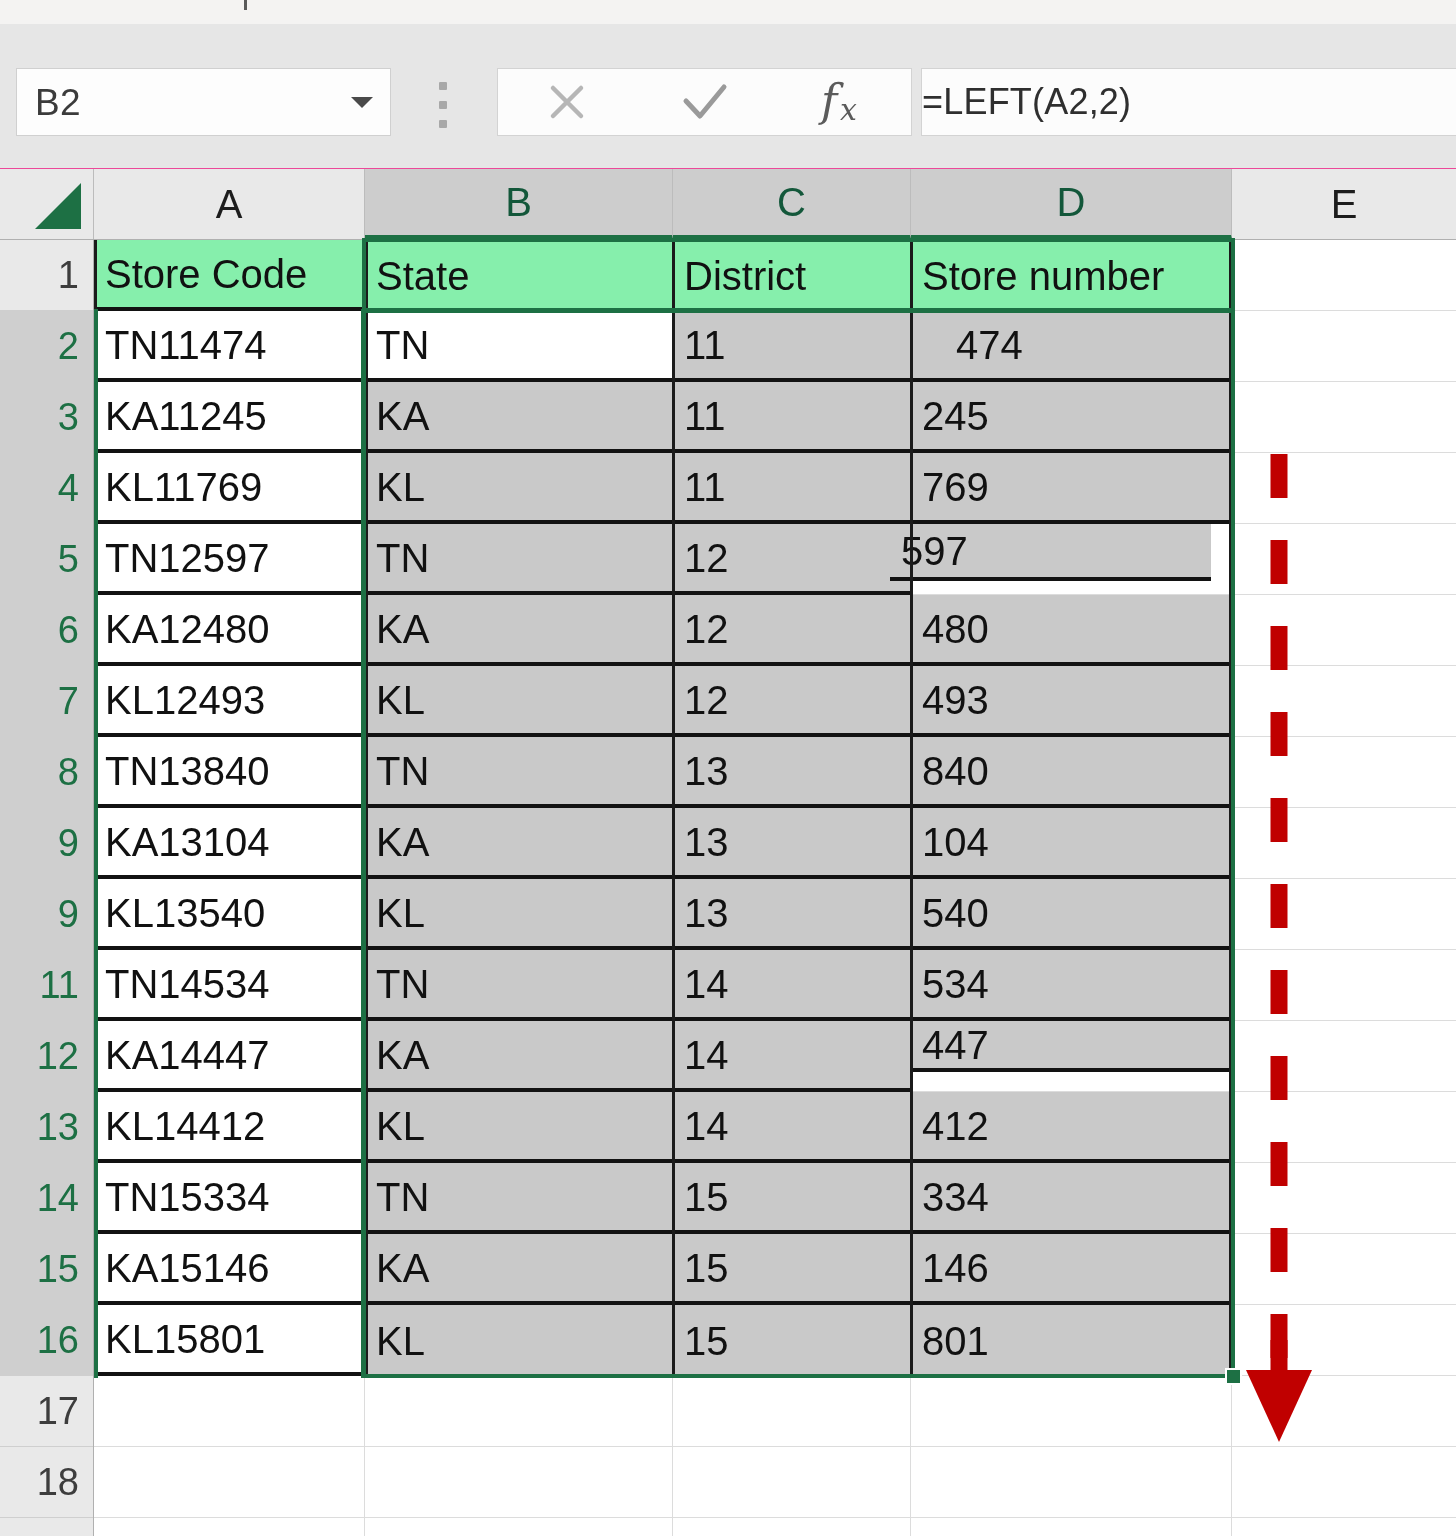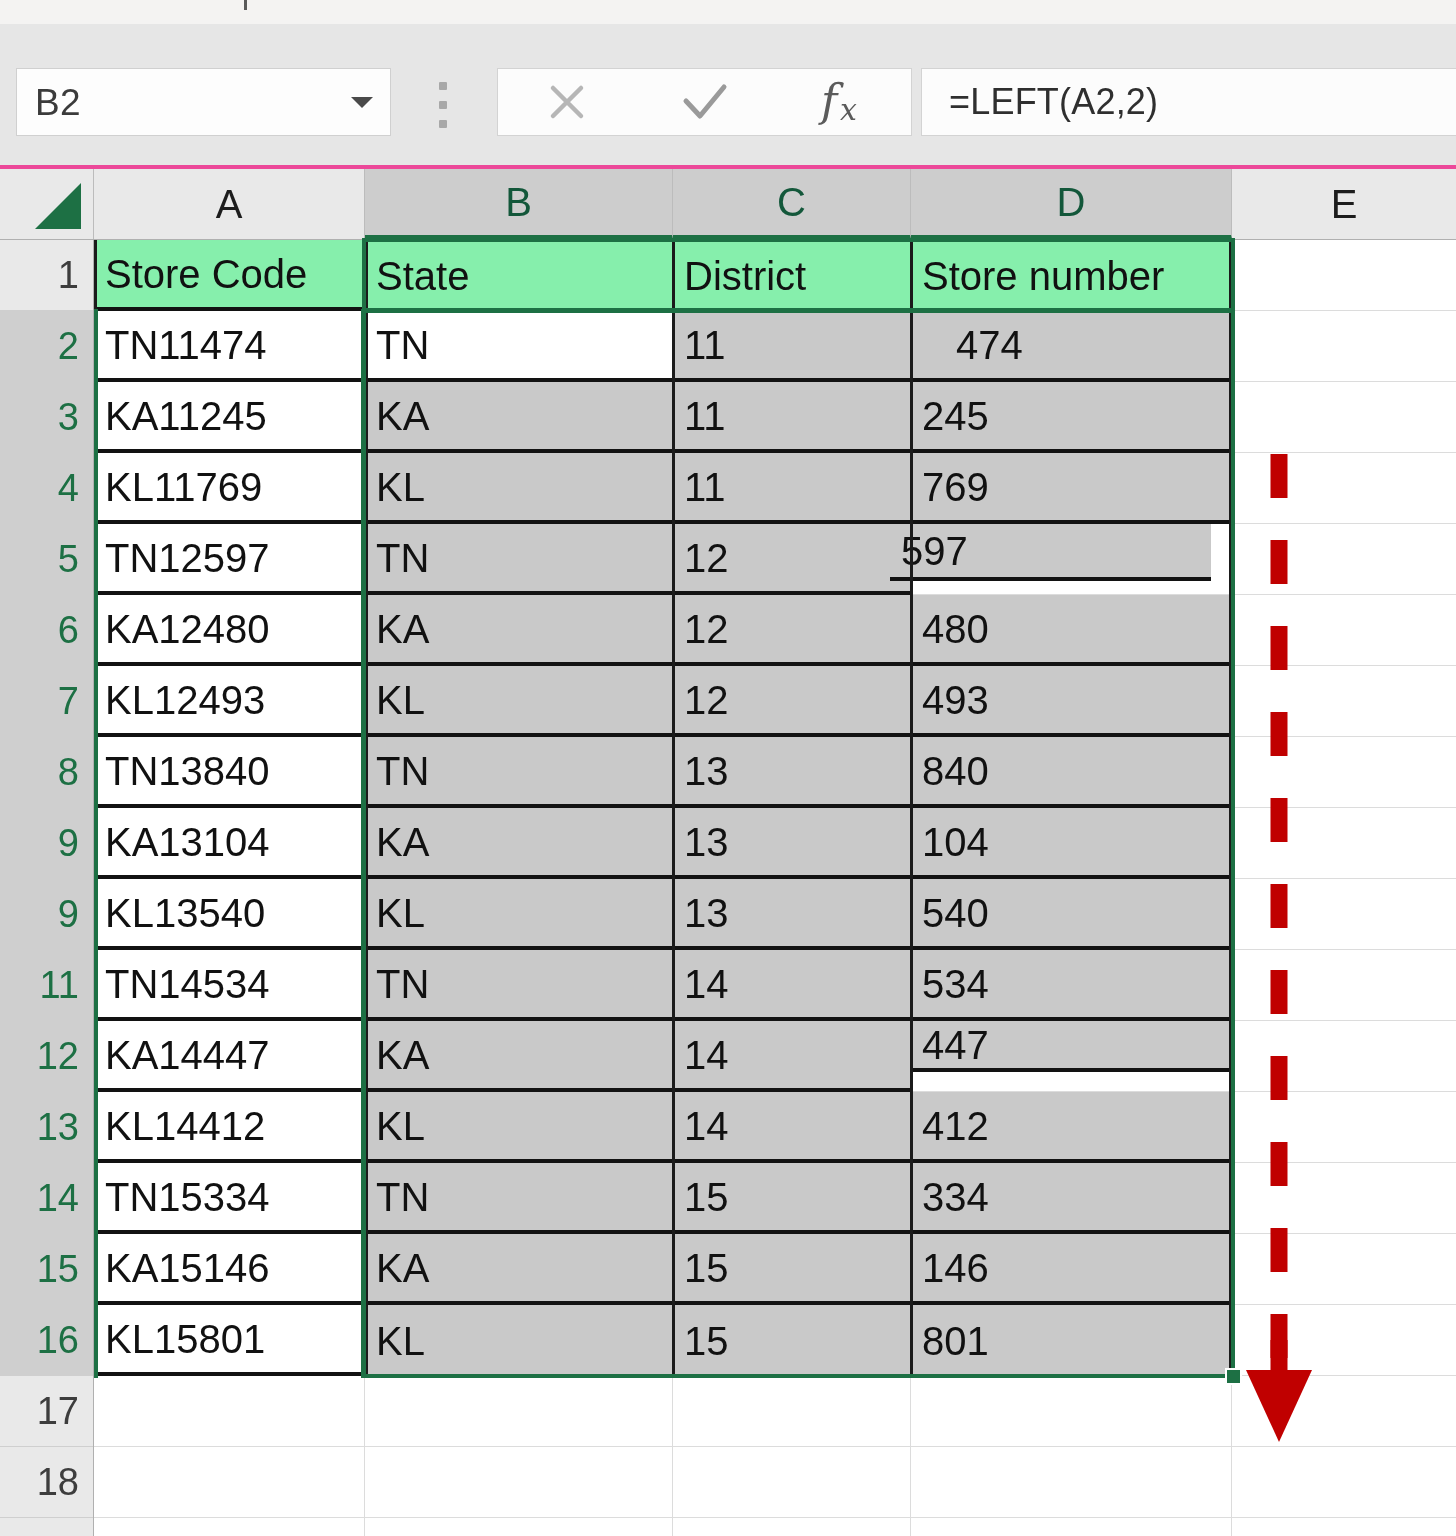--- a/index.html
+++ b/index.html
@@ -17,21 +17,21 @@
   }
   #top-strip .tick{
     position:absolute; left:244px; top:0px; width:3px; height:10px;
     background:#5a5a5a;
   }
 
   
   #formula-area{
     position:absolute; left:0; top:24px; width:1456px; height:145px;
     background:#e6e6e6;
-    border-bottom:4px solid #ec4899;
+    border-bottom:1px solid #ec4899;
   }
 
   #namebox{
     position:absolute; left:16px; top:44px; width:375px; height:68px;
     background:#fdfdfd; border:1px solid #d0d0d0;
     display:flex; align-items:center;
   }
   #namebox .nb-text{
     flex:1; padding-left:18px;
     font-size:37px; color:#3b3b3b; letter-spacing:0.3px;
@@ -59,21 +59,20 @@
     display:flex; align-items:center; justify-content:center;
     cursor:default;
   }
 
   #formula-input{
     position:absolute; left:921px; top:44px; width:680px; height:68px;
     background:#fcfcfc; border:1px solid #d3d3d3;
     display:flex; align-items:center;
   }
   #formula-input .ftext{
-    padding-left:27px;
     font-size:36px; color:#2f2f2f; line-height:1; letter-spacing:0.2px;
     white-space:nowrap;
   }
 
   
   #sheet{
     position:absolute; left:0; top:169px; width:1456px; height:1367px;
     background:#ffffff;
     overflow:hidden;
   }

